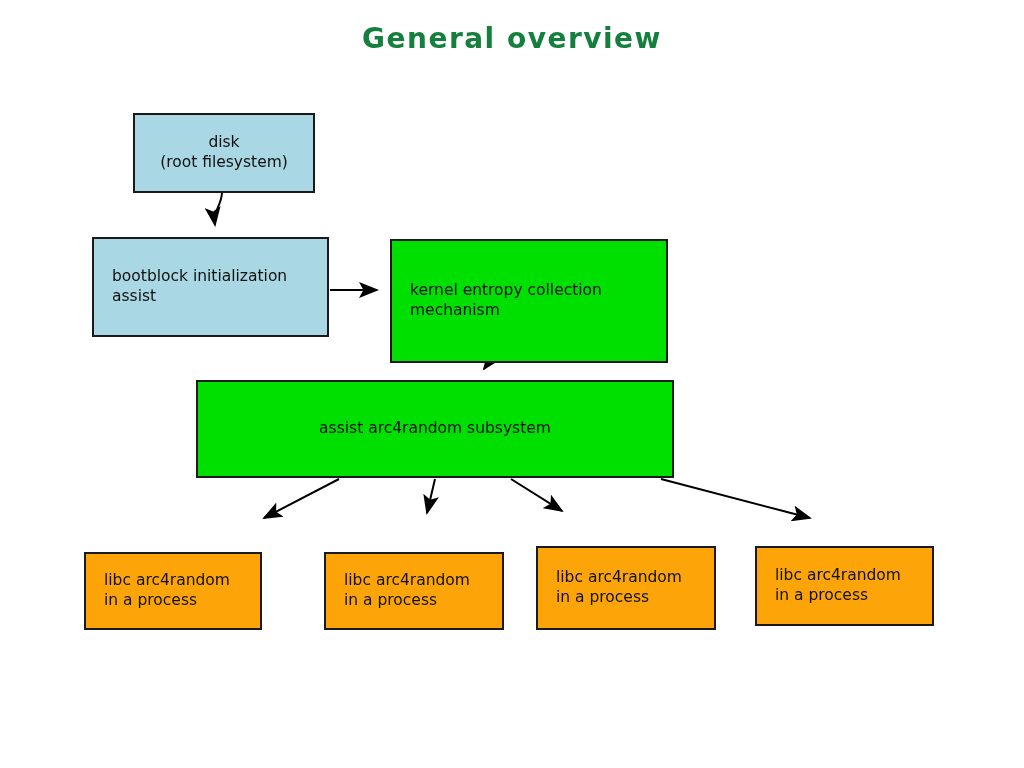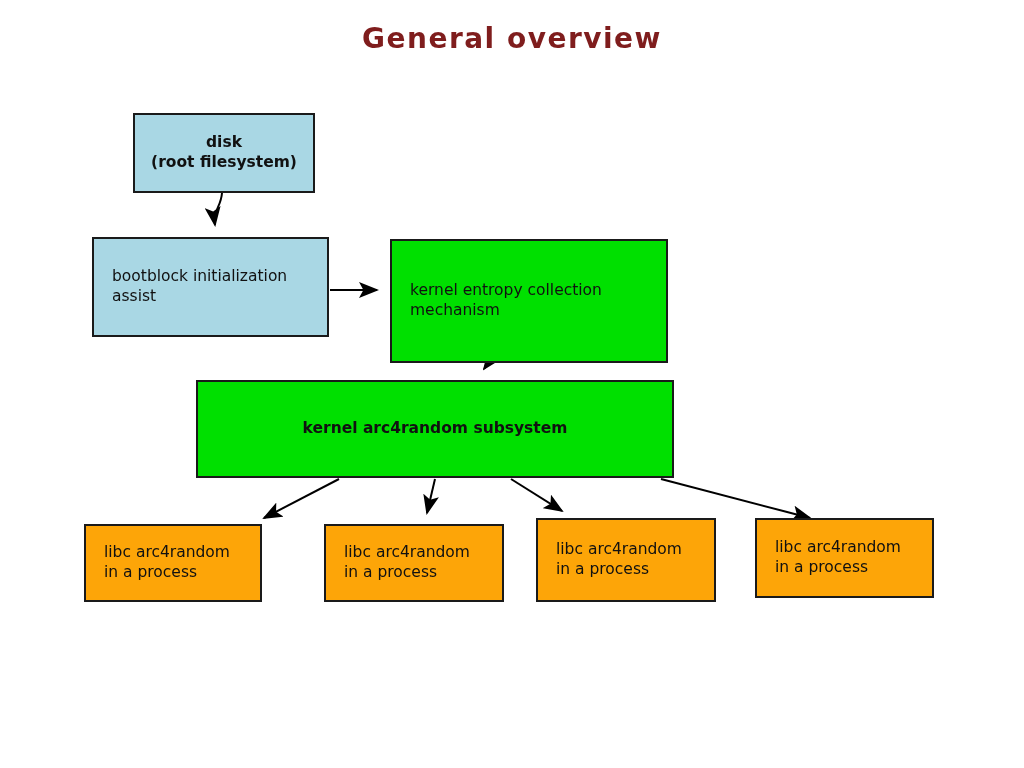--- a/index.html
+++ b/index.html
@@ -26,39 +26,39 @@
   .title {
     position: absolute;
     left: 0;
     top: 22px;
     width: 1024px;
     text-align: center;
     font-family: "DejaVu Sans", sans-serif;
     font-weight: bold;
     font-size: 28px;
     letter-spacing: 1.5px;
-    color: #7f1d1d;
+    color: #15803d;
     white-space: pre;
   }
   .node {
     position: absolute;
     box-sizing: border-box;
     border: 2px solid #1a1a1a;
     color: #111111;
     font-size: 15.5px;
     line-height: 1.28;
     display: flex;
     flex-direction: column;
     justify-content: center;
     white-space: pre-line;
   }
   .node.fill-blue   { background: #a9d7e4; }
   .node.fill-green  { background: #00e000; }
-  .node.fill-orange { background: #fda508; }
-  .node.align-center { align-items: center; text-align: center; padding: 0 8px; font-weight: bold; }
+  .node.fill-orange { background: #fda508; margin-top: 28px; }
+  .node.align-center { align-items: center; text-align: center; padding: 0 8px; }
   .node.align-left   { align-items: flex-start; text-align: left; padding: 0 15px 0 18px; }
   .node-label { display: block; }
 </style>
 </head>
 <body>
 
 <div id="canvas">
 
   <div class="title">General overview</div>
 
@@ -79,21 +79,21 @@
       </g>
   </svg>
 
   <div id="nodes">
       <div class="node fill-blue align-center" style="left: 133px; top: 113px; width: 182px; height: 80px;"><span class="node-label">disk
 (root filesystem)</span></div>
       <div class="node fill-blue align-left" style="left: 92px; top: 237px; width: 237px; height: 100px;"><span class="node-label">bootblock initialization
 assist</span></div>
       <div class="node fill-green align-left" style="left: 390px; top: 239px; width: 278px; height: 124px;"><span class="node-label">kernel entropy collection
 mechanism</span></div>
-      <div class="node fill-green align-center" style="left: 196px; top: 380px; width: 478px; height: 98px;"><span class="node-label">kernel arc4random subsystem</span></div>
+      <div class="node fill-green align-center" style="left: 196px; top: 380px; width: 478px; height: 98px;"><span class="node-label">assist arc4random subsystem</span></div>
       <div class="node fill-orange align-left" style="left: 84px; top: 524px; width: 178px; height: 78px;"><span class="node-label">libc arc4random
 in a process</span></div>
       <div class="node fill-orange align-left" style="left: 324px; top: 524px; width: 180px; height: 78px;"><span class="node-label">libc arc4random
 in a process</span></div>
       <div class="node fill-orange align-left" style="left: 536px; top: 518px; width: 180px; height: 84px;"><span class="node-label">libc arc4random
 in a process</span></div>
       <div class="node fill-orange align-left" style="left: 755px; top: 518px; width: 179px; height: 80px;"><span class="node-label">libc arc4random
 in a process</span></div>
     </div>
 

